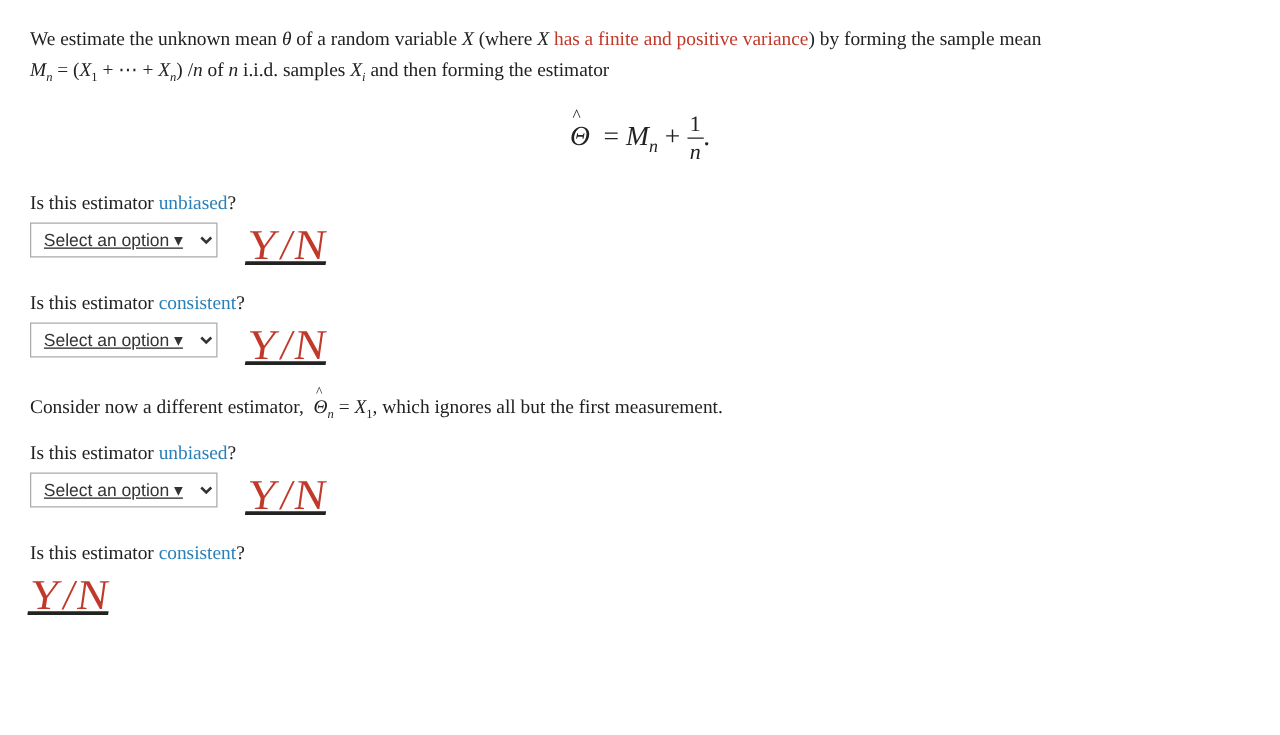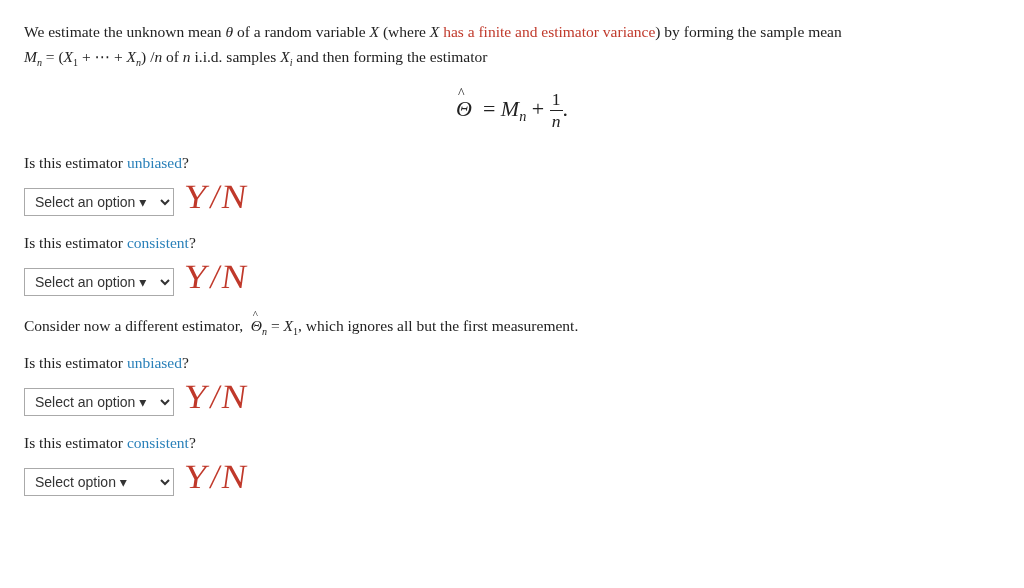--- a/index.html
+++ b/index.html
@@ -41,22 +41,23 @@
     }
 
     .question-label .unbiased,
     .question-label .consistent {
       color: #2980b9;
       text-align: center;
     }
 
     .answer-row {
       display: flex;
-      align-items: flex-end;
-      gap: 10px;
+      align-items: flex-start;
+      gap: 24px;
+      text-decoration: underline;
     }
 
     select.option-select {
       border: 1px solid #aaa;
       padding: 3px 6px;
       font-size: 14px;
       background: #fff;
       color: #333;
       cursor: pointer;
       min-width: 150px;
@@ -106,21 +107,21 @@
       transform: skewX(-8deg);
       letter-spacing: 2px;
     }
   </style>
 </head>
 <body>
 
 <div>
 
   <p class="intro-text">
-    We estimate the unknown mean <em>θ</em> of a random variable <em>X</em> (where <em>X</em> <span style="color:#c0392b;">has a finite and estimator variance</span>) by forming the sample mean<br>
+    We estimate the unknown mean <em>θ</em> of a random variable <em>X</em> (where <em>X</em> <span style="color:#c0392b;">has a finite and positive variance</span>) by forming the sample mean<br>
     <em>M<sub>n</sub></em> = (<em>X</em><sub>1</sub> + ⋯ + <em>X<sub>n</sub></em>) /<em>n</em> of <em>n</em> i.i.d. samples <em>X<sub>i</sub></em> and then forming the estimator
   </p>
 
   <div class="math-block">
     <span class="formula">
       <span style="position:relative; display:inline-block;">
         <span style="position:absolute; top:-10px; left:2px; font-size:14px;">^</span>
         <em>Θ</em>
       </span>
       &nbsp;=&nbsp;<em>M<sub>n</sub></em>&nbsp;+&nbsp;<span class="frac"><span class="frac-num">1</span><span class="frac-den"><em>n</em></span></span>.
@@ -175,22 +176,17 @@
       </select>
       <span class="red-handwritten">Y/N</span>
     </div>
   </div>
 
   <div class="question-block">
     <p class="question-label">
       Is this estimator <span class="consistent" style="color:#2980b9;">consistent</span>?
     </p>
     <div class="answer-row">
-      <select class="option-select">
-        <option value="">Select option ▾</option>
-        <option value="yes">Yes</option>
-        <option value="no">No</option>
-      </select>
       <span class="red-handwritten">Y/N</span>
     </div>
   </div>
 
 </div>
 
 </body></html>

